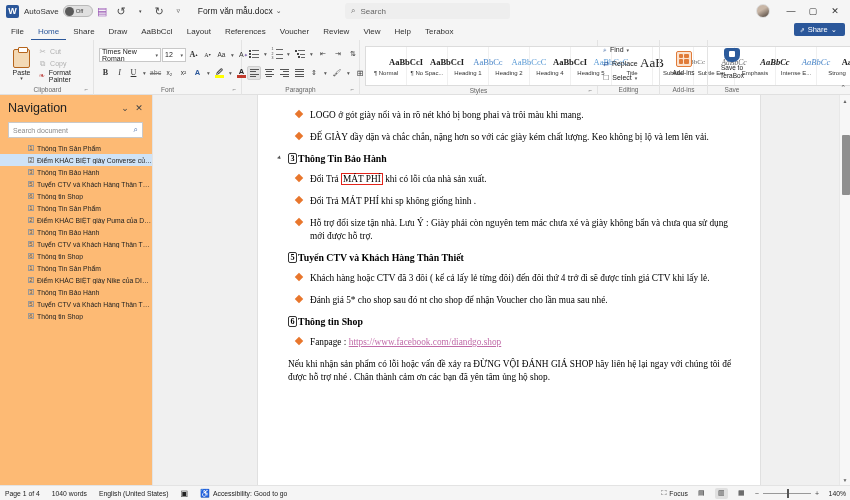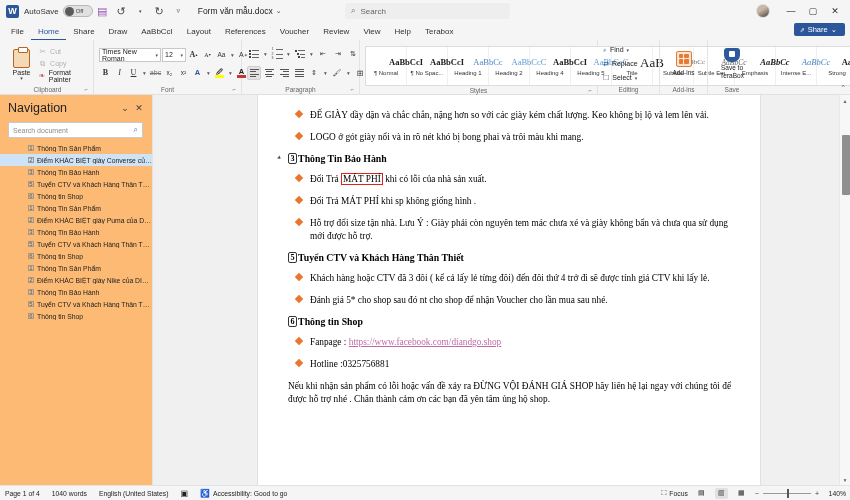--- a/index.html
+++ b/index.html
@@ -665,26 +665,26 @@
           </div>
       </div>
     </div>
 
     <div class="docregion">
       <div class="docleftgap"></div>
       <div class="page">
 
         <div class="para bul">
           <span class="bullet"></span>
-          <span>ĐẾ GIÀY dầy dặn và chắc chắn, nặng hơn so với các giày kém chất lượng. Keo không bị lộ và lem lên vải.</span>
+          <span>LOGO ở gót giày nổi và in rõ nét khó bị bong phai và trôi màu khi mang.</span>
         </div>
 
         <div class="para bul">
           <span class="bullet"></span>
-          <span>LOGO ở gót giày nổi và in rõ nét khó bị bong phai và trôi màu khi mang.</span>
+          <span>ĐẾ GIÀY dầy dặn và chắc chắn, nặng hơn so với các giày kém chất lượng. Keo không bị lộ và lem lên vải.</span>
         </div>
 
         <div class="heading">
           <span class="h-collapse"></span>
           <span class="numbox">3</span>
           <span>Thông Tin Bảo Hành</span>
         </div>
 
         <div class="para bul">
           <span class="bullet"></span>
@@ -719,24 +719,20 @@
         <div class="heading">
           <span class="numbox">6</span>
           <span>Thông tin Shop</span>
         </div>
 
         <div class="para bul">
           <span class="bullet"></span>
           <span>Fanpage : </span><span class="hlink">https://www.facebook.com/diandgo.shop</span>
         </div>
 
-        <div class="para bul">
-          <span class="bullet"></span>
-          <span>Hotline :0325756881</span>
-        </div>
 
         <div class="para">Nếu khi nhận sản phẩm có lỗi hoặc vấn đề xảy ra ĐỪNG VỘI ĐÁNH GIÁ SHOP hãy liên hệ lại ngay với chúng tôi để được hỗ trợ nhé . Chân thành cảm ơn các bạn đã yên tâm ủng hộ shop.</div>
       </div>
 
       <div class="vscroll">
         <div class="vs-up">▲</div>
         <div class="vs-thumb"></div>
         <div class="vs-dn" style="position:absolute;bottom:0;width:100%">▼</div>
       </div>
     </div>

